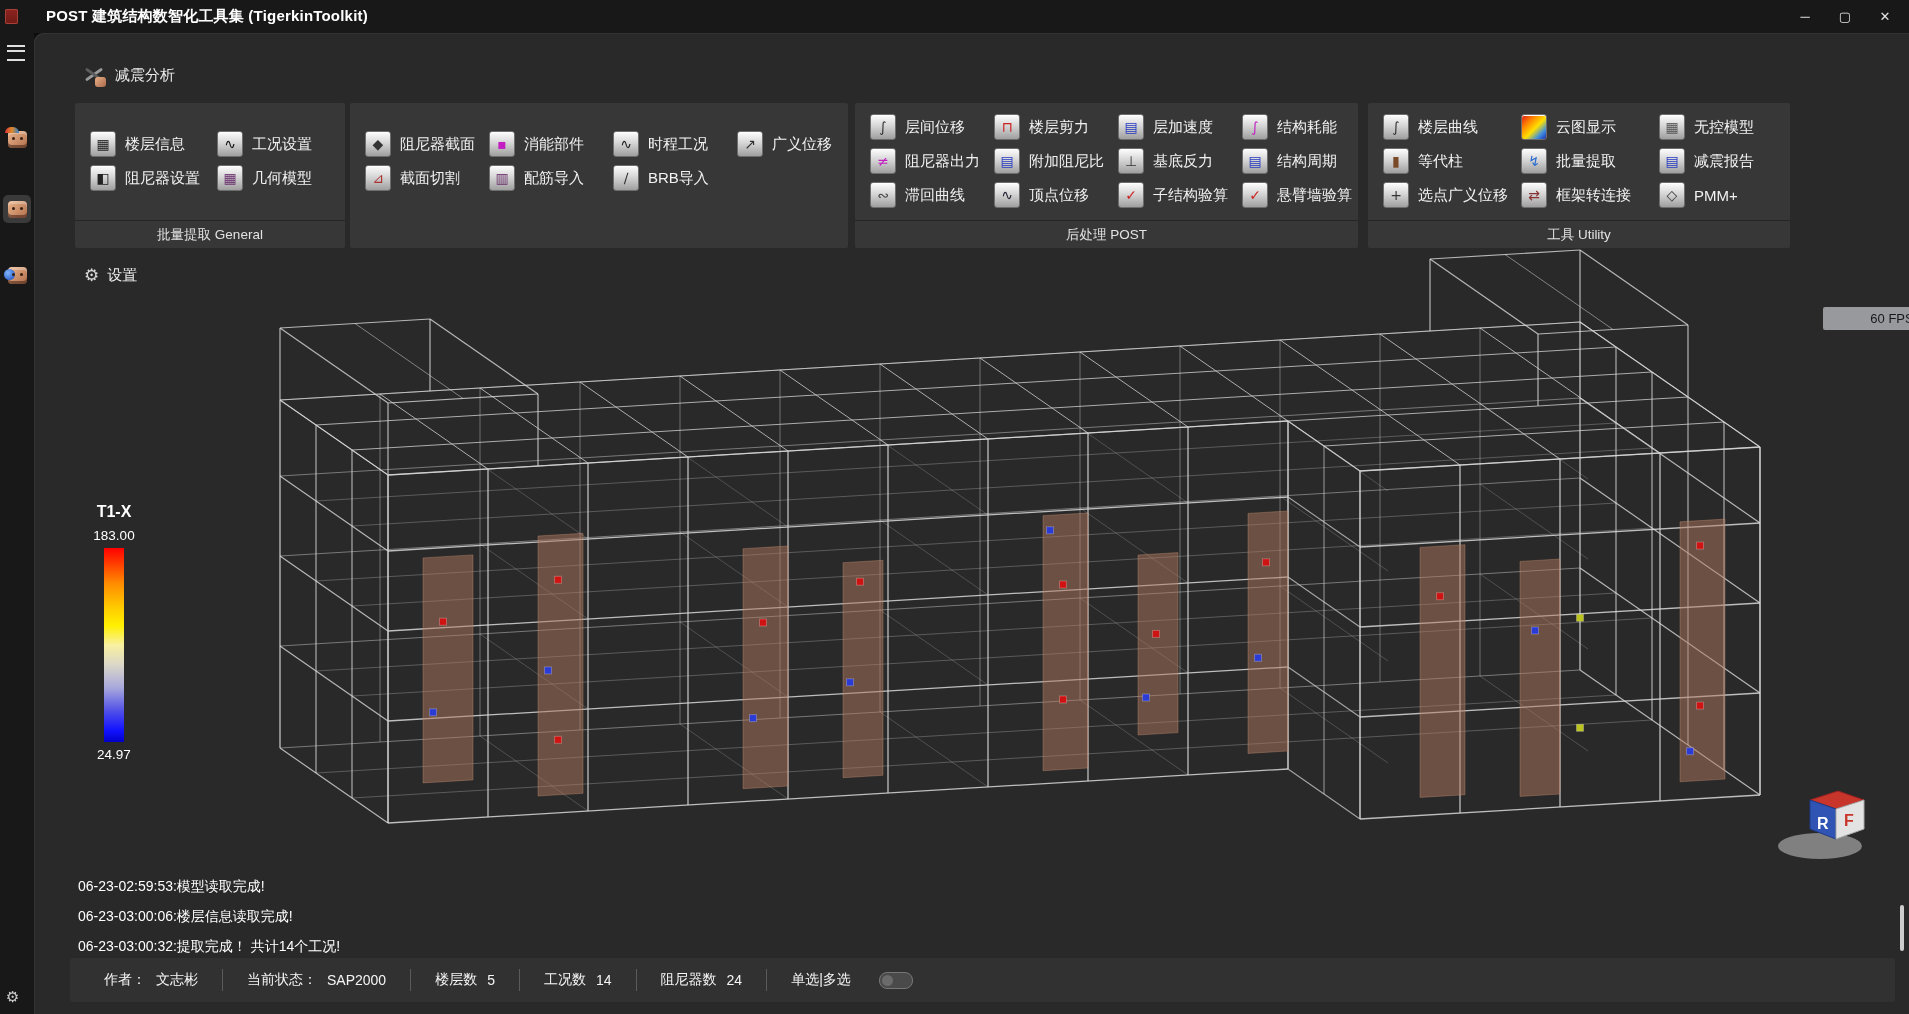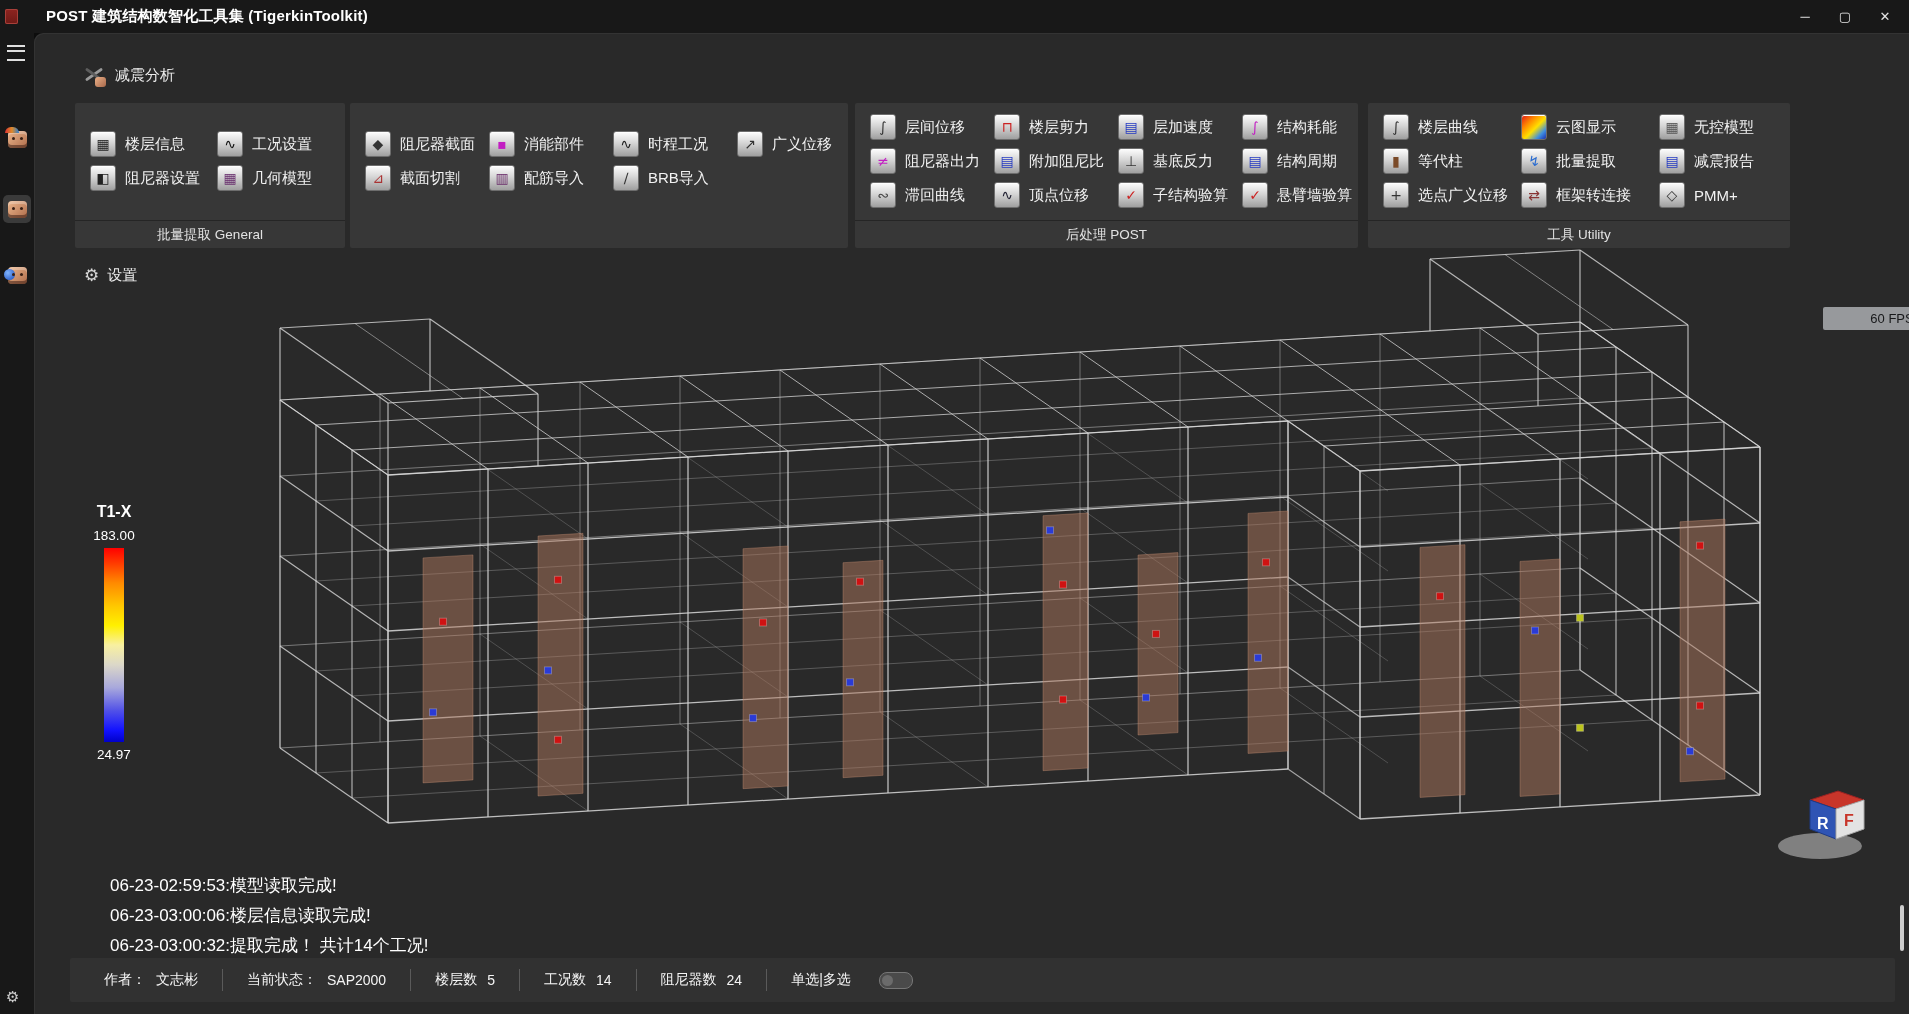--- a/index.html
+++ b/index.html
@@ -72,21 +72,21 @@
   .legend-title{font-size:16px;font-weight:bold;color:#fff;}
   .legend-max{font-size:13.5px;color:#fff;margin-top:7px;}
   .legend-bar{width:20px;height:194px;margin:5px auto 5px auto;
               background:linear-gradient(180deg,#ff0000 0%,#ff3c00 8%,#ff8a00 18%,#ffc800 30%,#fff000 40%,
                           #f8f0a0 50%,#dcd8c8 60%,#a8a8dc 72%,#5050e8 84%,#1212ff 94%,#0000c8 100%);}
   .legend-min{font-size:13.5px;color:#fff;}
 
   .model-svg{position:absolute;left:0;top:0;width:1875px;height:981px;}
 
   
-  .log{position:absolute;left:44px;top:838px;font-size:17px;color:#ffffff;line-height:30px;margin-left:32px;}
+  .log{position:absolute;left:44px;top:838px;font-size:14px;color:#ffffff;line-height:30px;}
   .statusbar{position:absolute;left:36px;right:14px;top:925px;height:44px;background:#313131;border-radius:2px;
              display:flex;align-items:center;padding-left:12px;font-size:14px;color:#f5f5f5;}
   .sfield{display:flex;align-items:center;gap:10px;padding:0 24px;}
   .sfield:first-child{padding-left:22px;}
   .sdiv{width:1px;height:22px;background:#5a5a5a;}
   .toggle-wrap{display:flex;align-items:center;gap:28px;padding:0 24px;}
   .toggle{width:32px;height:15px;border-radius:8px;background:#4a4a4a;border:1px solid #767676;position:relative;}
   .toggle::after{content:"";position:absolute;left:2px;top:2px;width:11px;height:11px;border-radius:50%;background:#6b6b6b;}
 
   .scrollbar-handle{position:absolute;right:5px;top:872px;width:4px;height:46px;background:#cdcdcd;border-radius:2px;}

